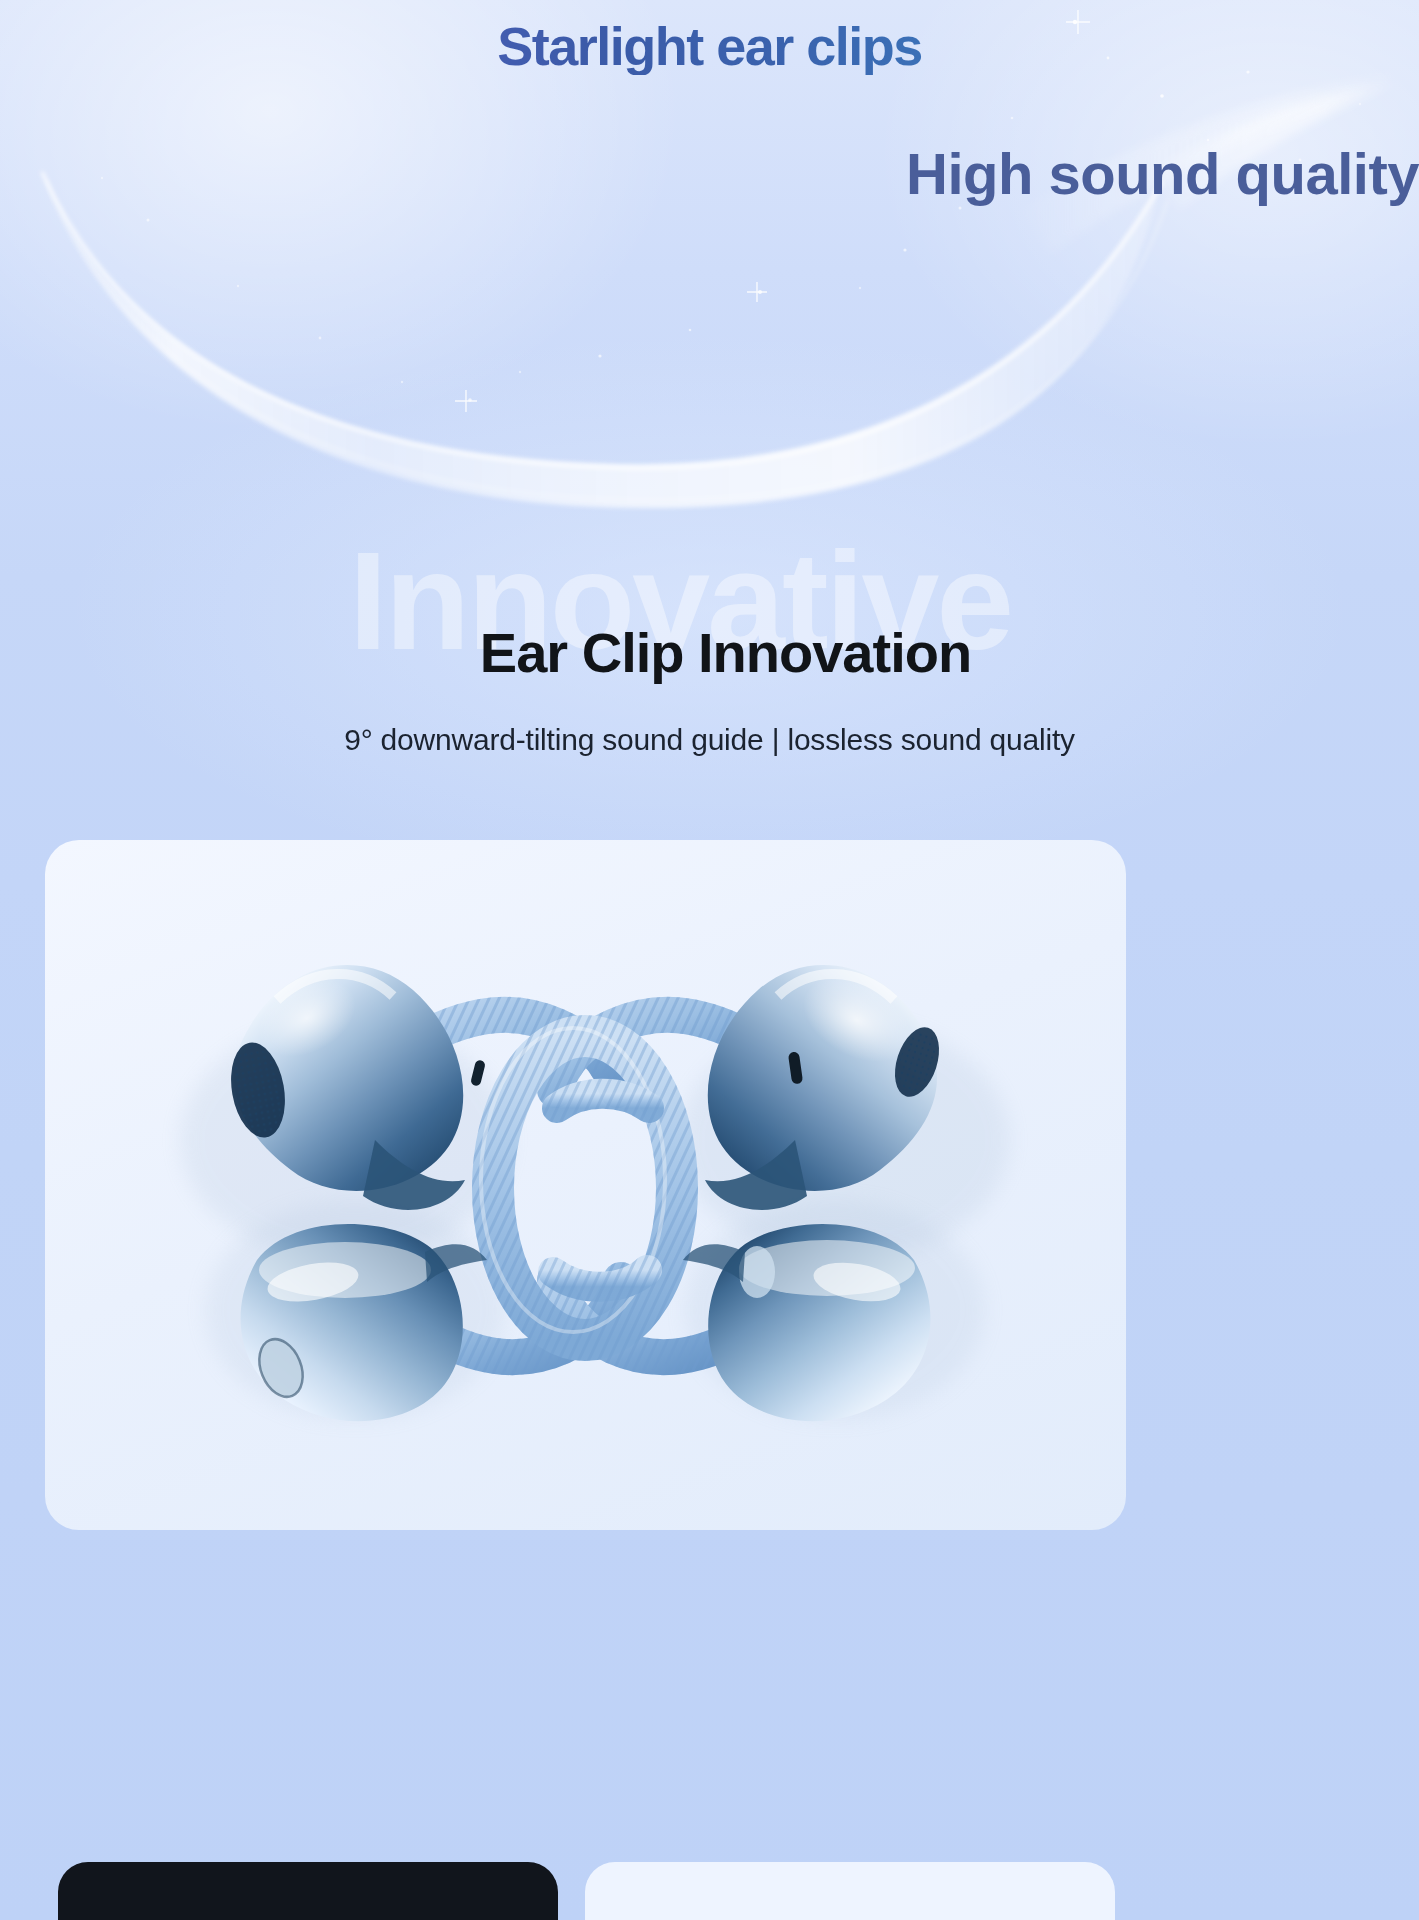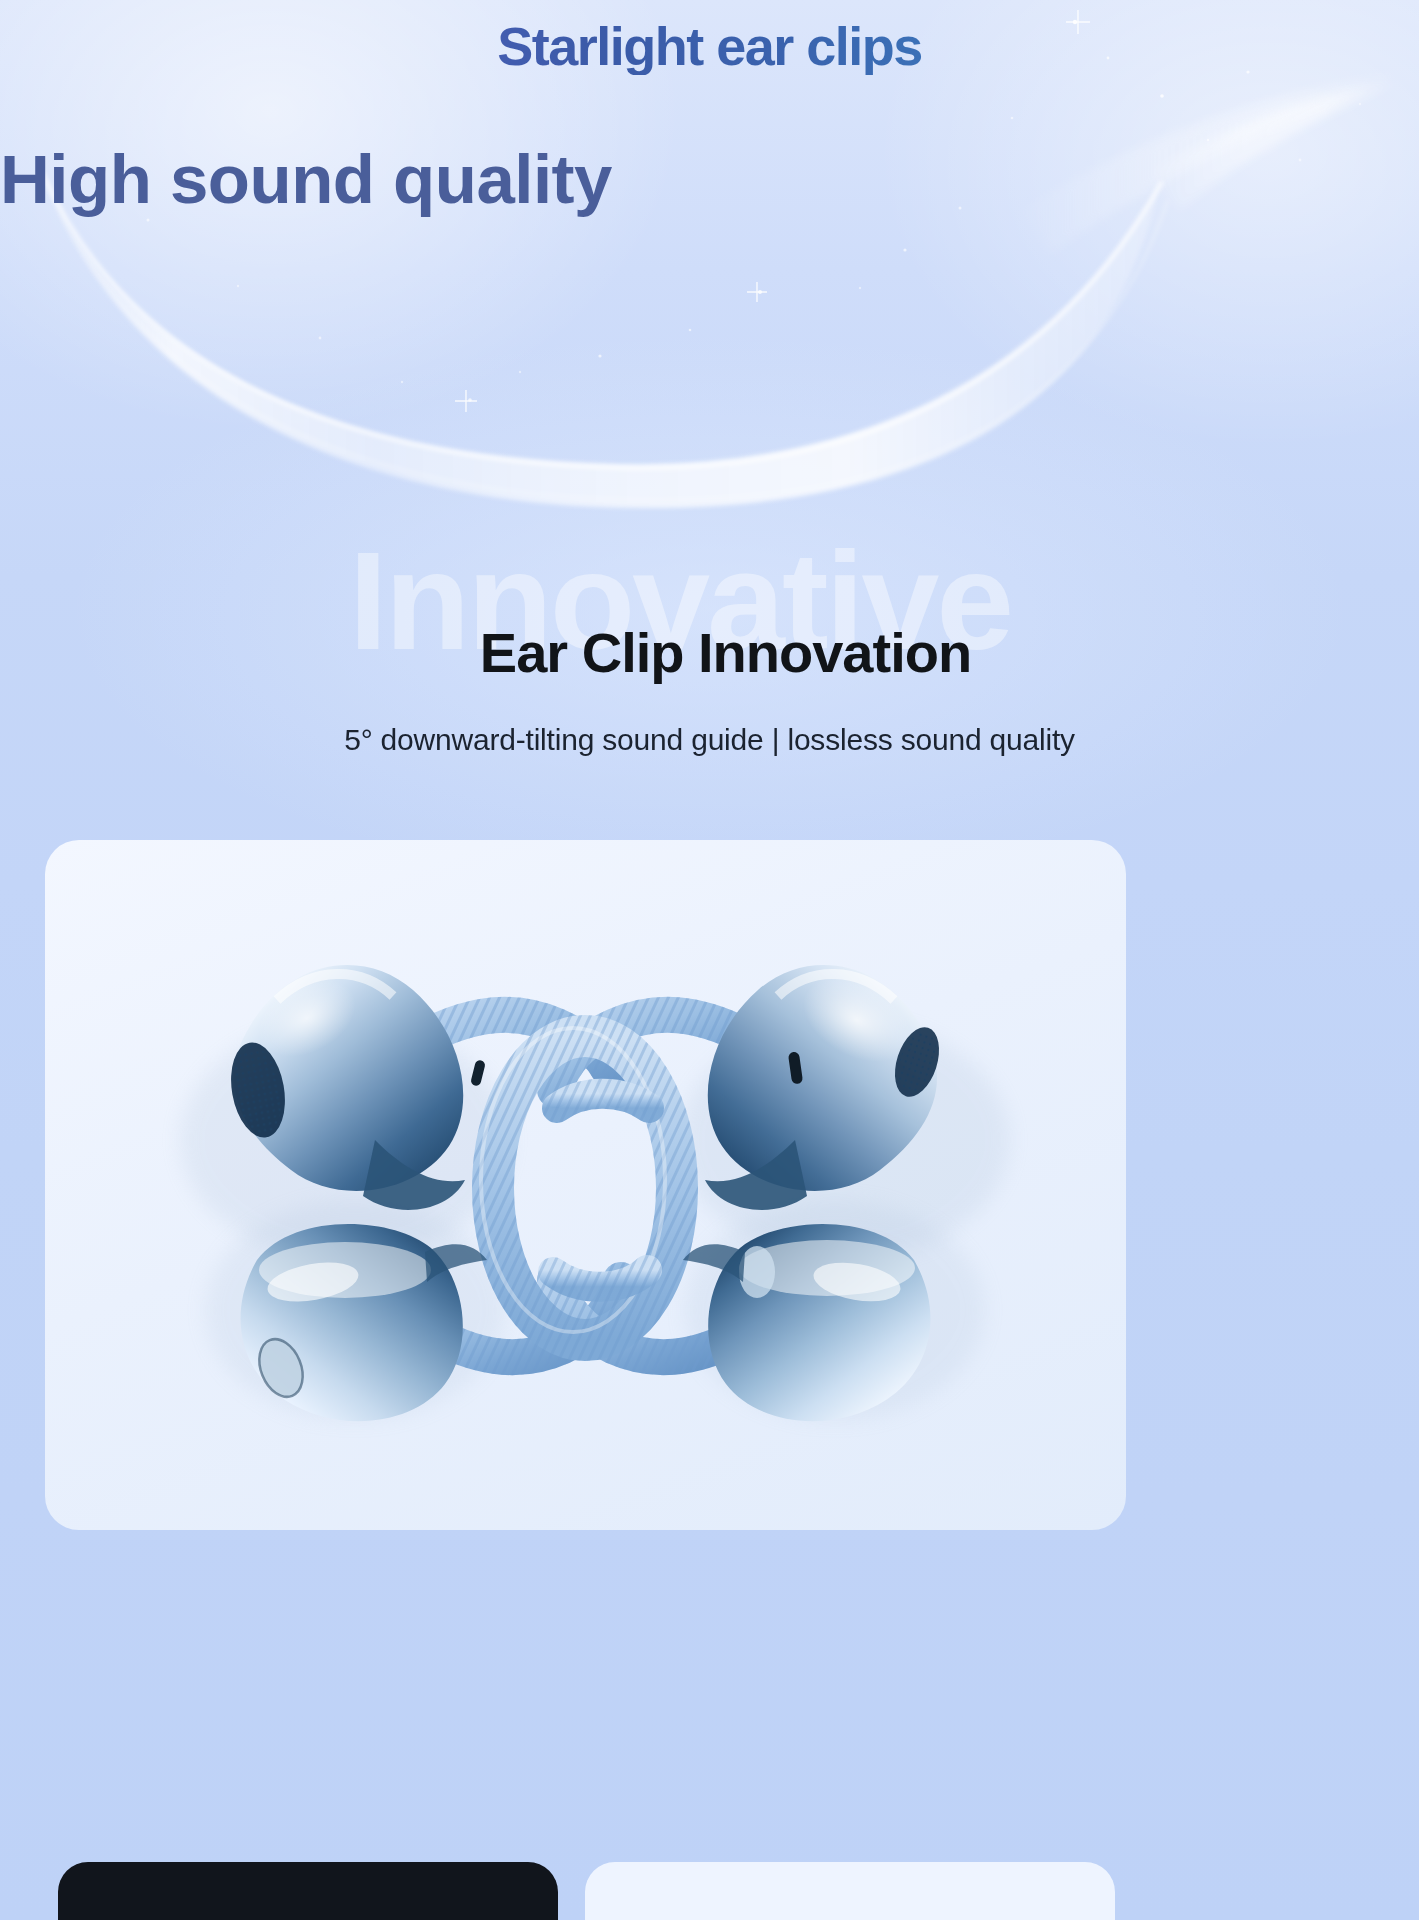--- a/index.html
+++ b/index.html
@@ -90,22 +90,22 @@
     -webkit-background-clip: text;
     background-clip: text;
     color: transparent;
     white-space: nowrap;
   }
   .hero-sub {
     position: absolute;
     top: 140px;
     left: 0;
     width: 1419px;
-    text-align: left;
-    font-size: 69px;
+    text-align: right;
+    font-size: 58px;
     font-weight: 600;
     letter-spacing: -0.5px;
     color: #4a5e9a;
     white-space: nowrap;
   }
 
   
   .ghost-word {
     position: absolute;
     top: 520px;
@@ -251,21 +251,21 @@
       <path d="M466,390 L466,412 M455,401 L477,401"></path>
       <path d="M757,282 L757,302 M747,292 L767,292"></path>
     </g>
   </svg>
 
   <div class="hero-title">Starlight ear clips</div>
   <div class="hero-sub">High sound quality</div>
 
   <div class="ghost-word">Innovative</div>
   <div class="section-title">Ear Clip Innovation</div>
-  <div class="section-sub">5° downward-tilting sound guide | lossless sound quality</div>
+  <div class="section-sub">9° downward-tilting sound guide | lossless sound quality</div>
 
   <div class="product-card">
     <svg class="product-stage" viewBox="0 0 1081 690">
       <defs>
         <linearGradient id="budTL" x1="0.15" y1="0.1" x2="0.9" y2="0.95">
           <stop offset="0%" stop-color="#f4f9ff"></stop>
           <stop offset="18%" stop-color="#cfe0f2"></stop>
           <stop offset="38%" stop-color="#9fbcd8"></stop>
           <stop offset="58%" stop-color="#6e93b8"></stop>
           <stop offset="78%" stop-color="#3f6a94"></stop>

